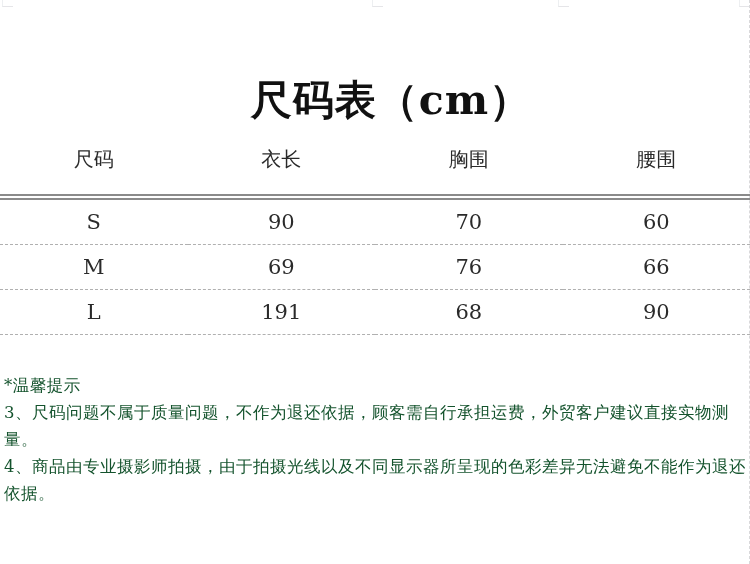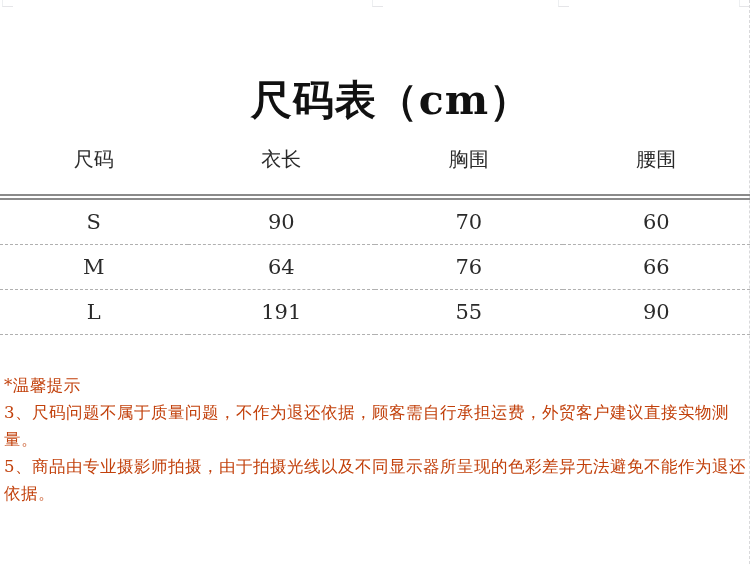--- a/index.html
+++ b/index.html
@@ -111,30 +111,30 @@
   </thead>
   <tbody>
     <tr>
       <td>S</td>
       <td>90</td>
       <td>70</td>
       <td>60</td>
     </tr>
     <tr>
       <td>M</td>
-      <td>64</td>
+      <td>69</td>
       <td>76</td>
       <td>66</td>
     </tr>
     <tr>
       <td>L</td>
       <td>191</td>
-      <td>55</td>
+      <td>68</td>
       <td>90</td>
     </tr>
   </tbody>
 </table>
 
-<div class="notes" style="color: #c2410c;">
+<div class="notes" style="color: #14532d;">
   <p>*温馨提示</p>
   <p>3、尺码问题不属于质量问题，不作为退还依据，顾客需自行承担运费，外贸客户建议直接实物测量。</p>
-  <p>5、商品由专业摄影师拍摄，由于拍摄光线以及不同显示器所呈现的色彩差异无法避免不能作为退还依据。</p>
+  <p>4、商品由专业摄影师拍摄，由于拍摄光线以及不同显示器所呈现的色彩差异无法避免不能作为退还依据。</p>
 </div>
 
 </body></html>

